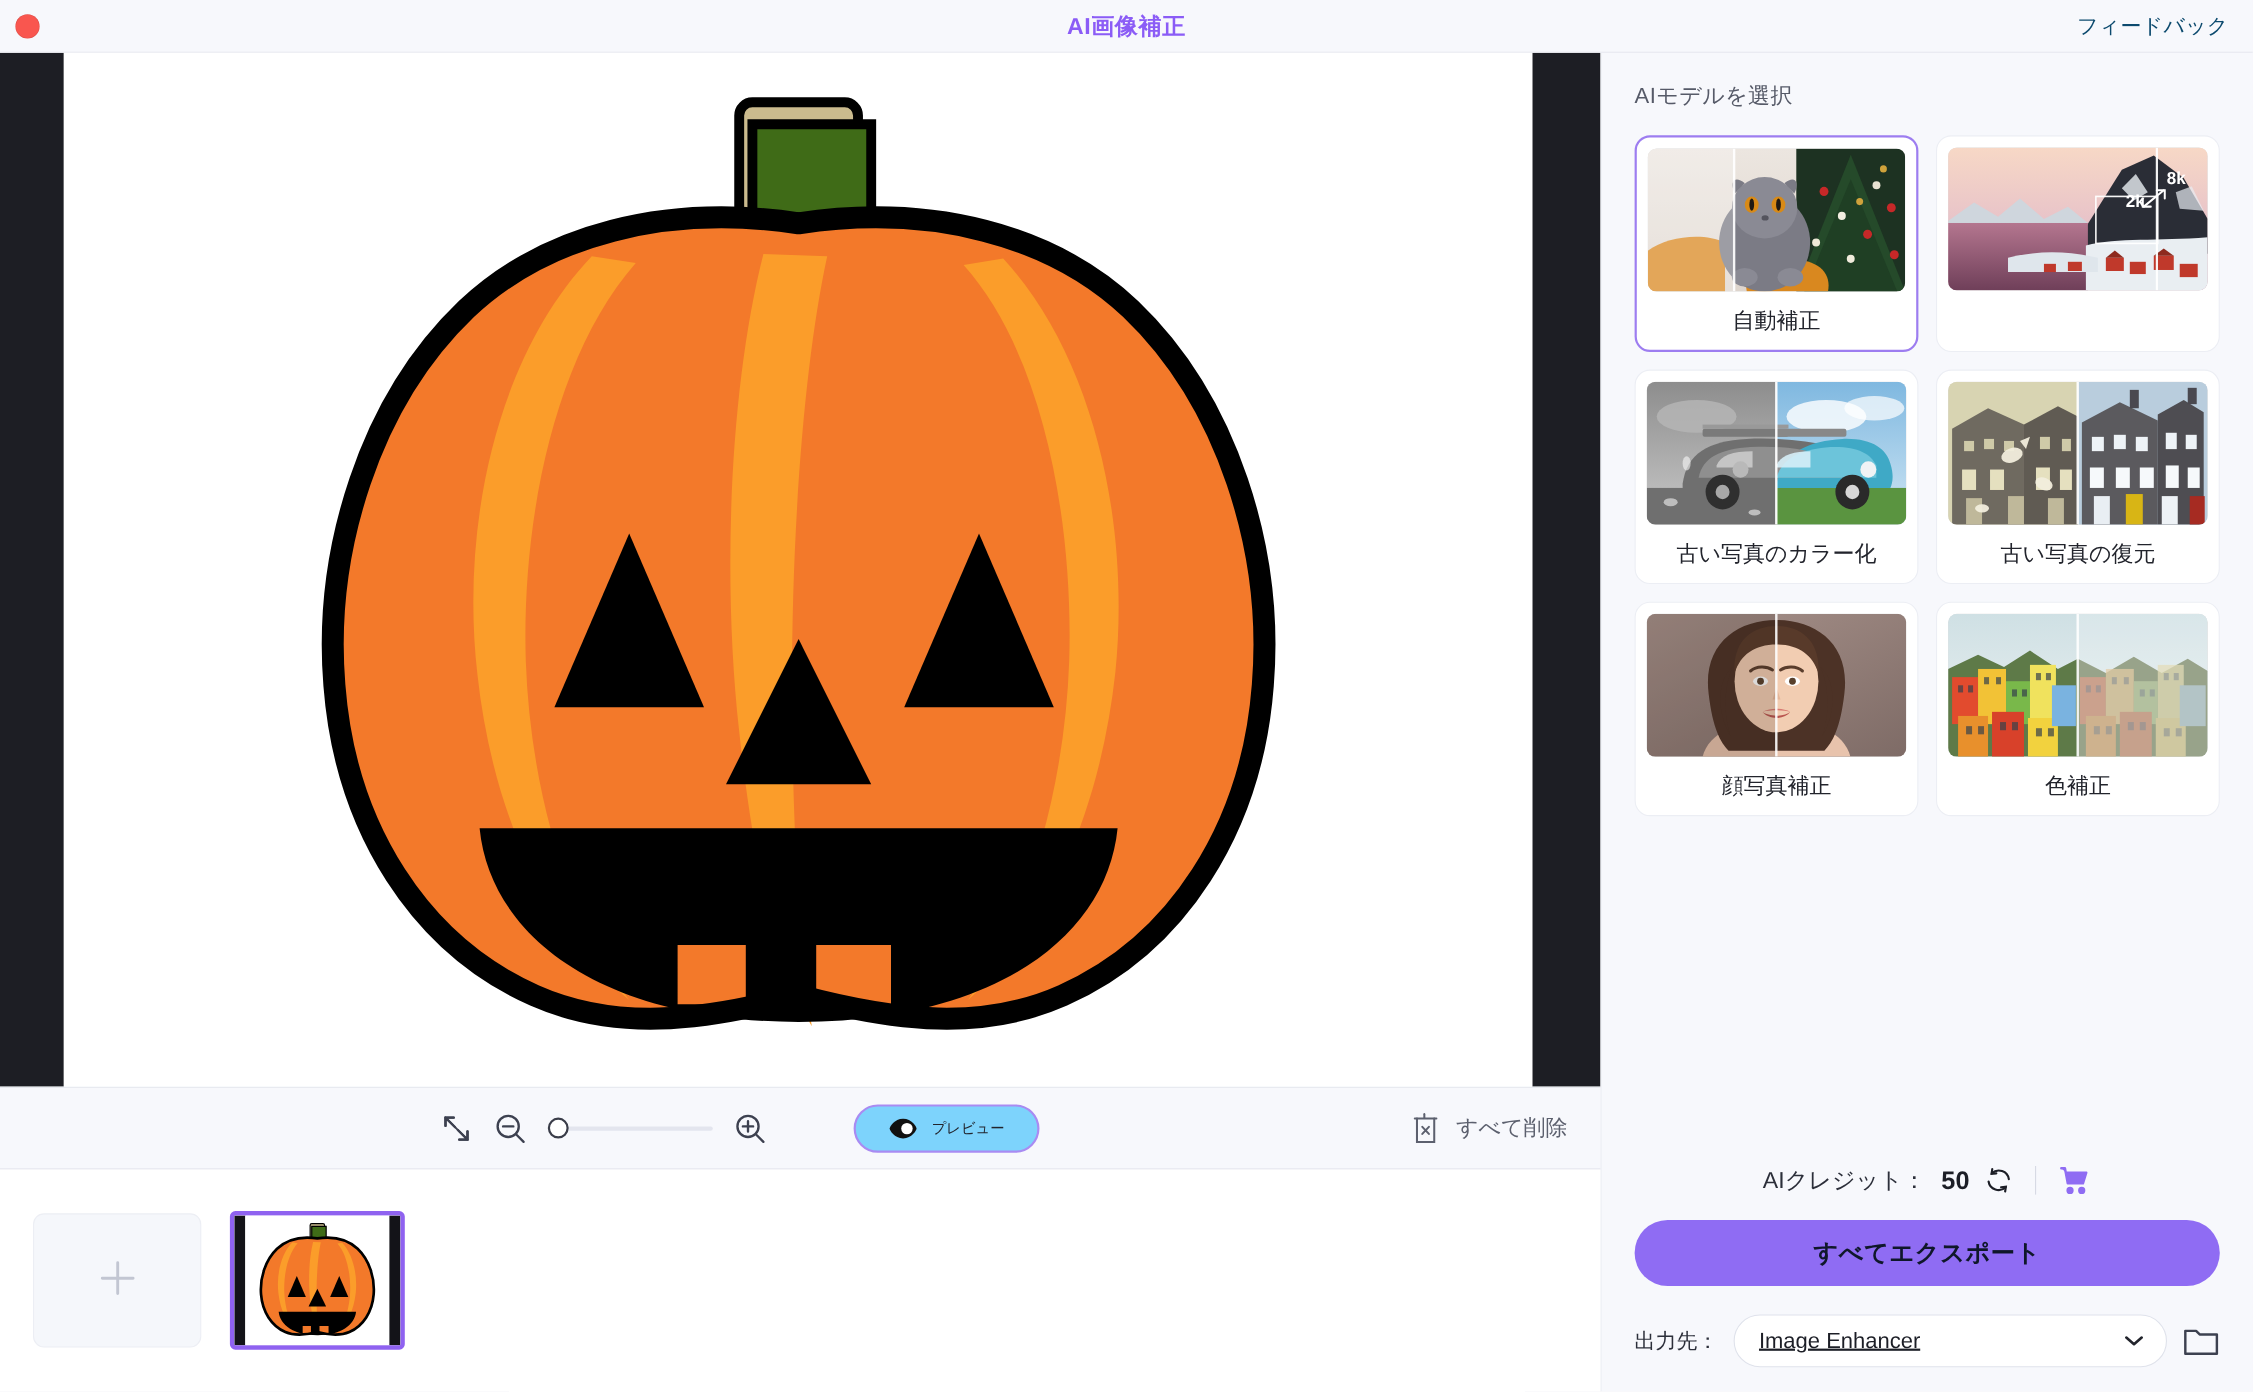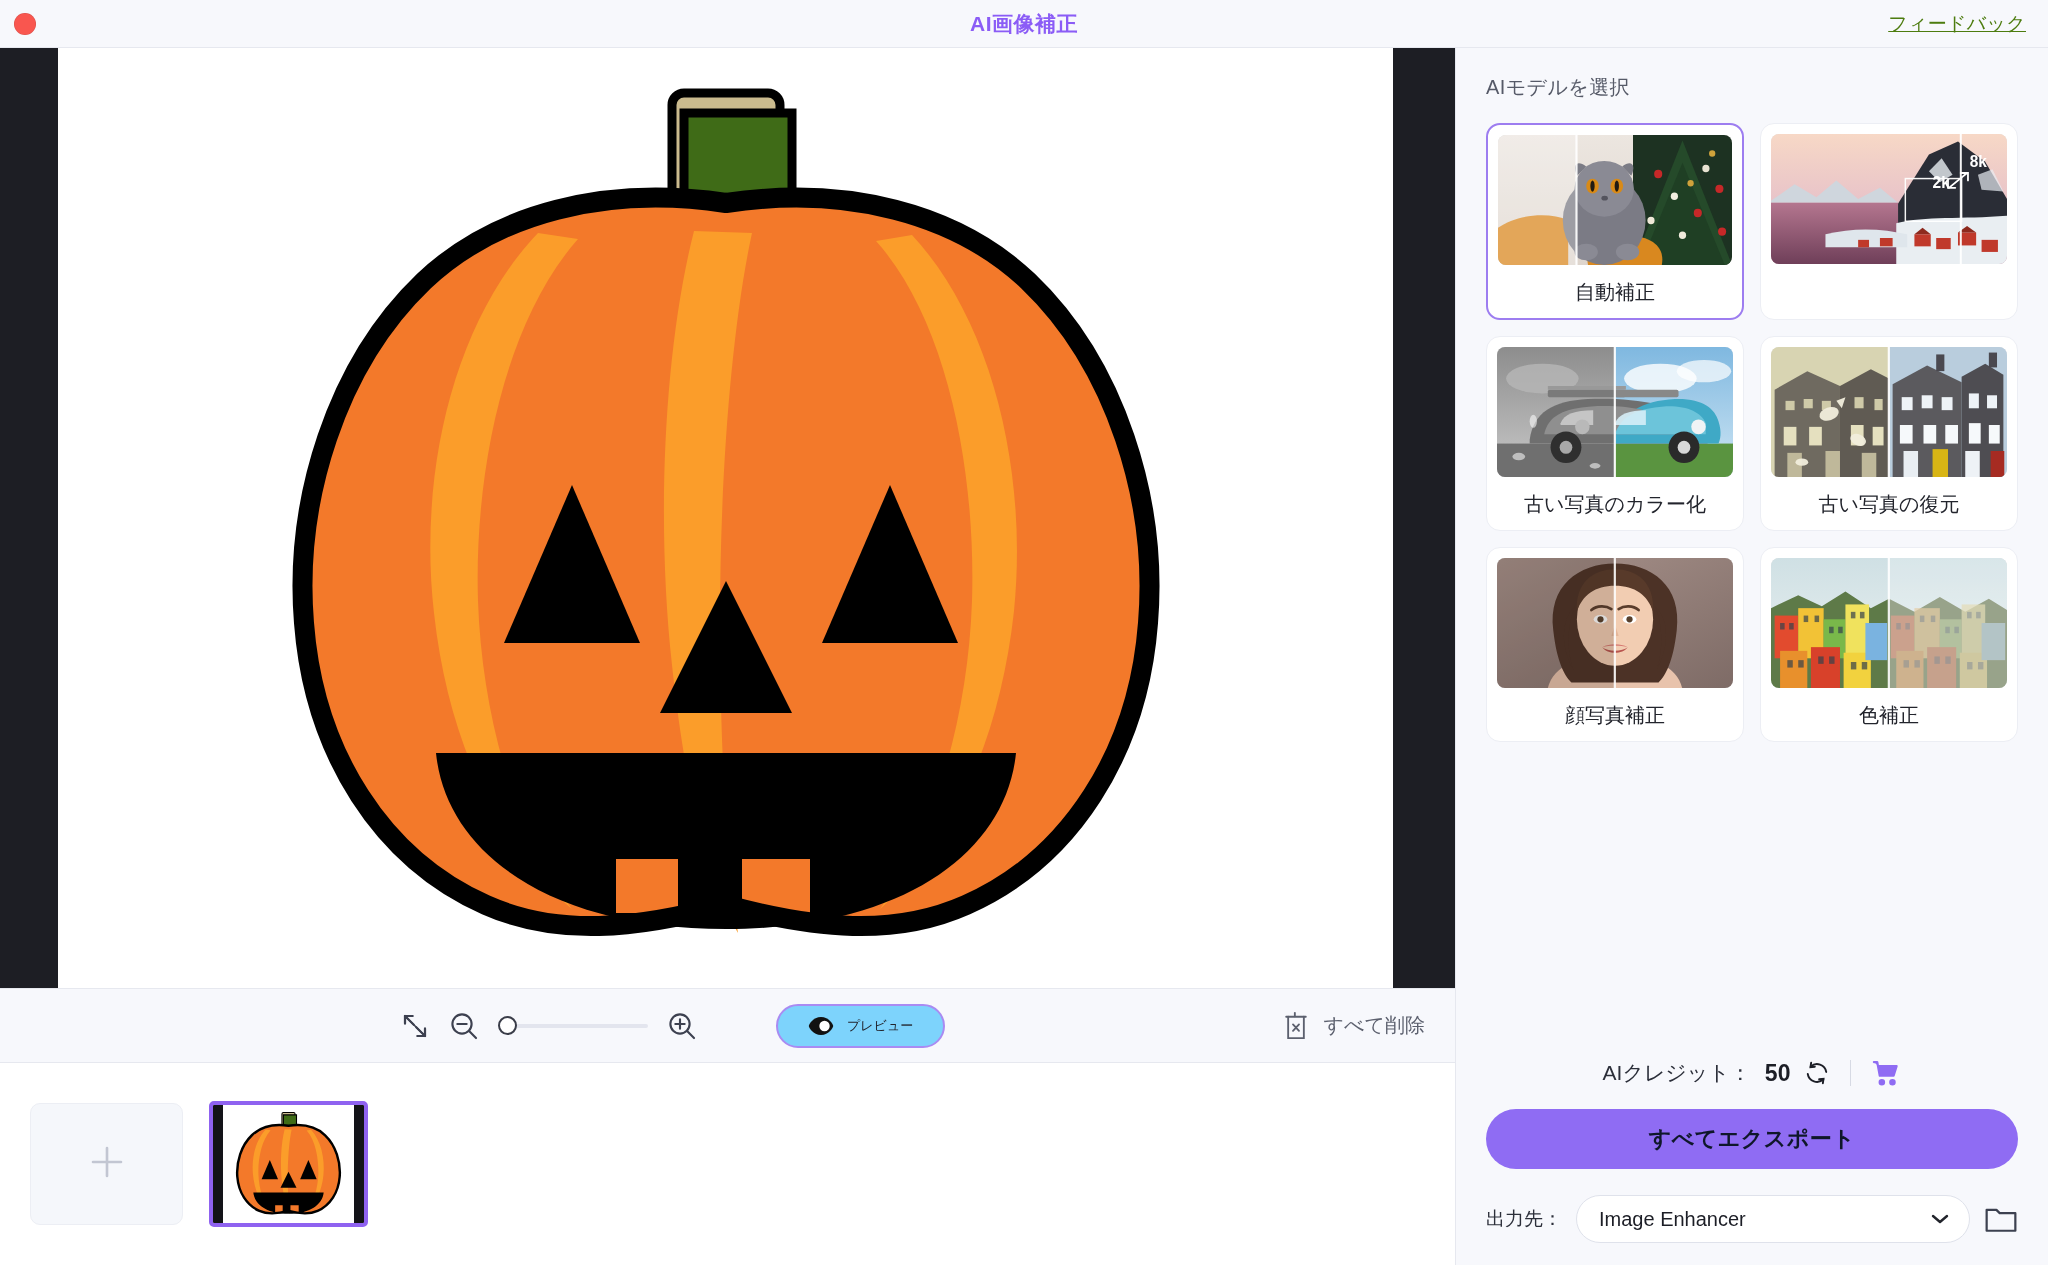--- a/index.html
+++ b/index.html
@@ -22,21 +22,21 @@
   }
   .traffic { position: absolute; left: 14px; top: 50%; transform: translateY(-50%); display: flex; gap: 9px; }
   .dot { width: 22px; height: 22px; border-radius: 50%; }
   .dot.red { background: #f9564f; box-shadow: inset 0 0 0 0.5px rgba(0,0,0,.12); }
   .app-title {
     position: absolute; left: 0; right: 0; text-align: center;
     font-size: 21px; font-weight: 700; color: #8b5cf6; letter-spacing: .5px;
   }
   .feedback-link {
     position: absolute; right: 22px; top: 50%; transform: translateY(-50%);
-    font-size: 19px; color: #4d7c0f; text-decoration: underline; cursor: pointer;
+    font-size: 19px; color: #0c4a6e; cursor: pointer;
     letter-spacing: .3px;
   }
 
   
   .body { flex: 1 1 auto; display: flex; min-height: 0; }
 
   .left-col { width: 1456px; flex: 0 0 1456px; display: flex; flex-direction: column; min-width: 0; border-right: 1px solid #e6e8ef; }
 
   
   .canvas-wrap {
@@ -136,21 +136,21 @@
     background: #8f6cf3; color: #0f172a; font-size: 22px; font-weight: 700;
     cursor: pointer; font-family: inherit; letter-spacing: .5px;
   }
   .output-row { display: flex; align-items: center; gap: 14px; padding-top: 26px; }
   .output-label { font-size: 19px; color: #2c2f3a; white-space: nowrap; }
   .output-select {
     flex: 1 1 auto; height: 48px; border: 1.5px solid #dfe2eb; border-radius: 24px;
     background: #fff; display: flex; align-items: center; justify-content: space-between;
     padding: 0 20px 0 22px; cursor: pointer; min-width: 0;
   }
-  .output-value { font-size: 20px; color: #1c1e26; overflow: hidden; text-overflow: ellipsis; white-space: nowrap; }
+  .output-value { font-size: 20px; color: #1c1e26; overflow: hidden; text-overflow: ellipsis; white-space: nowrap; text-decoration: underline; }
   .folder-btn { display: flex; align-items: center; justify-content: center; cursor: pointer; flex: 0 0 auto; }
 
   .cart { color: #8f6cf3; }
 </style>
 </head>
 <body>
 
 <div class="app">
 
   <div class="titlebar">

